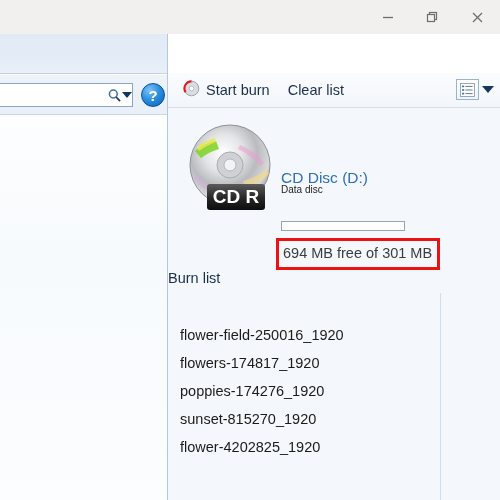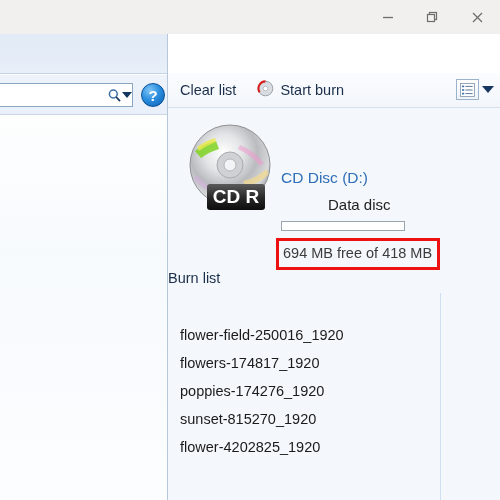--- a/index.html
+++ b/index.html
@@ -141,22 +141,22 @@
   }
 
   
   .discinfo { position: absolute; left: 0; top: 35px; width: 332px; height: 130px; }
   .disc-icon { position: absolute; left: 17px; top: 13px; width: 96px; height: 97px; }
   .drive-name {
     position: absolute; left: 113px; top: 61px;
     font-size: 15.5px; color: #2f6fb8;
   }
   .disc-type {
-    position: absolute; left: 113px; top: 88px;
-    font-size: 15px; color: #222; margin-left: 47px;
+    position: absolute; left: 113px; top: 76px;
+    font-size: 10px; color: #222;
   }
   .progbar {
     position: absolute; left: 113px; top: 113px;
     width: 124px; height: 10px;
     background: #ffffff;
     border: 1px solid #9aa4ae;
   }
   .freebox {
     position: absolute; left: 108px; top: 130px;
     width: 164px; height: 32px;
@@ -242,32 +242,32 @@
       </div>
       <div class="helpbtn">?</div>
     </div>
     <div class="left-body"></div>
   </div>
 
 
   <div class="rightpanel">
 
     <div class="toolbar">
-      <div class="tb-item clearlist">
-        <span>Clear list</span>
-      </div>
       <div class="tb-item startburn">
         <span>
           <svg width="17" height="17" viewBox="0 0 17 17">
             <circle cx="8.5" cy="8.5" r="7.3" fill="#d9dde2" stroke="#9aa2ab" stroke-width="1"></circle>
             <circle cx="8.5" cy="8.5" r="2.3" fill="#ffffff" stroke="#aeb5bd" stroke-width="0.8"></circle>
             <path d="M8.5 1.4 A7.1 7.1 0 0 0 2.6 12.3" fill="none" stroke="#d61f1f" stroke-width="2.1"></path>
           </svg>
         </span>
         <span>Start burn</span>
+      </div>
+      <div class="tb-item clearlist">
+        <span>Clear list</span>
       </div>
       <div class="listopts">
         <div class="listopts-btn">
           <svg width="15" height="14" viewBox="0 0 15 14">
             <rect x="0.5" y="0.5" width="14" height="13" fill="#ffffff" stroke="#7f93a8" stroke-width="0.8"></rect>
             <rect x="2" y="2.6" width="2.2" height="1.6" fill="#3f6fa8"></rect>
             <rect x="2" y="6.2" width="2.2" height="1.6" fill="#3f6fa8"></rect>
             <rect x="2" y="9.8" width="2.2" height="1.6" fill="#3f6fa8"></rect>
             <line x1="5.4" y1="3.4" x2="12.6" y2="3.4" stroke="#5b7a9b" stroke-width="1"></line>
             <line x1="5.4" y1="7" x2="12.6" y2="7" stroke="#5b7a9b" stroke-width="1"></line>
@@ -304,21 +304,21 @@
           <circle cx="45" cy="44" r="13" fill="#cfd1d4" stroke="#a9abae" stroke-width="1"></circle>
           <circle cx="45" cy="44" r="6" fill="#f2f3f4" stroke="#b4b6b9" stroke-width="1"></circle>
           <rect x="22" y="63" width="58" height="26" rx="3" fill="url(#badgeg)"></rect>
           <text x="51" y="82" font-family="Liberation Sans, sans-serif" font-size="19" font-weight="bold" fill="#ffffff" text-anchor="middle">CD R</text>
         </svg>
       </div>
       <div class="drive-name">CD Disc (D:)</div>
       <div class="disc-type">Data disc</div>
       <div class="progbar"></div>
       <div class="freebox"></div>
-      <div class="freetext">694 MB free of 418 MB</div>
+      <div class="freetext">694 MB free of 301 MB</div>
     </div>
 
     <div class="burnlist-head">Burn list</div>
     <div class="vrule"></div>
     <div class="tracks">
       <div class="track">flower-field-250016_1920</div>
       <div class="track">flowers-174817_1920</div>
       <div class="track">poppies-174276_1920</div>
       <div class="track">sunset-815270_1920</div>
       <div class="track">flower-4202825_1920</div>

